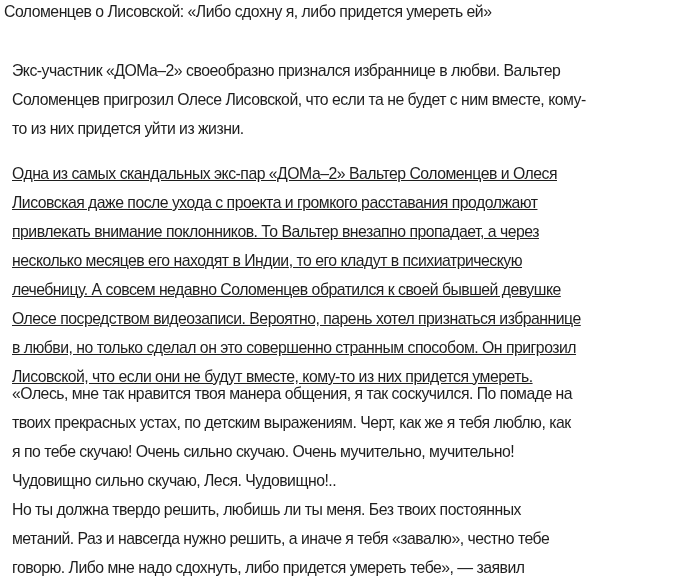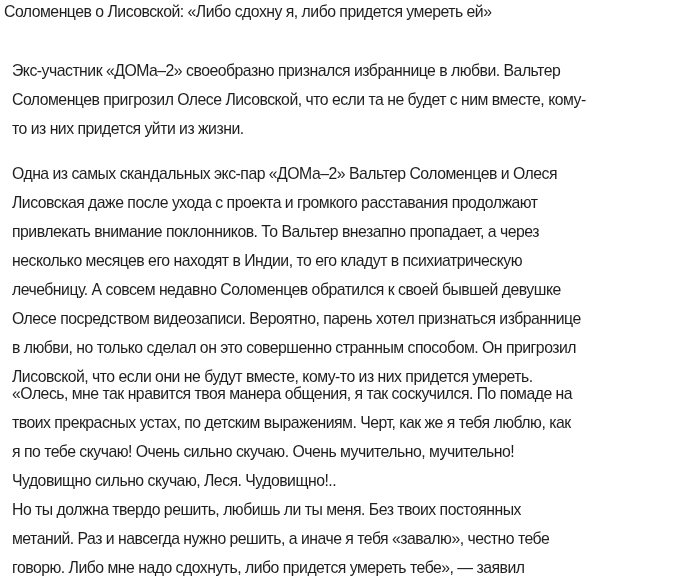--- a/index.html
+++ b/index.html
@@ -37,21 +37,21 @@
       letter-spacing: -0.55px;
     }
     .line {
       display: block;
       white-space: nowrap;
       transform: scaleX(0.93);
       transform-origin: left center;
       height: 29px;
     }
     #p1 { position: absolute; top: 48px; left: 4px; }
-    #p2 { position: absolute; top: 151px; left: 4px; }
+    #p2 { position: absolute; top: 151px; left: 4px; text-decoration: underline; }
     #p3 { position: absolute; top: 371px; left: 4px; }
   </style>
 </head>
 <body>
 
 <div class="article">
   <h1 class="title">Соломенцев о Лисовской: «Либо сдохну я, либо придется умереть ей»</h1>
 
   <p class="para" id="p1">
     <span class="line">Экс-участник «ДОМа–2» своеобразно признался избраннице в любви. Вальтер</span>

